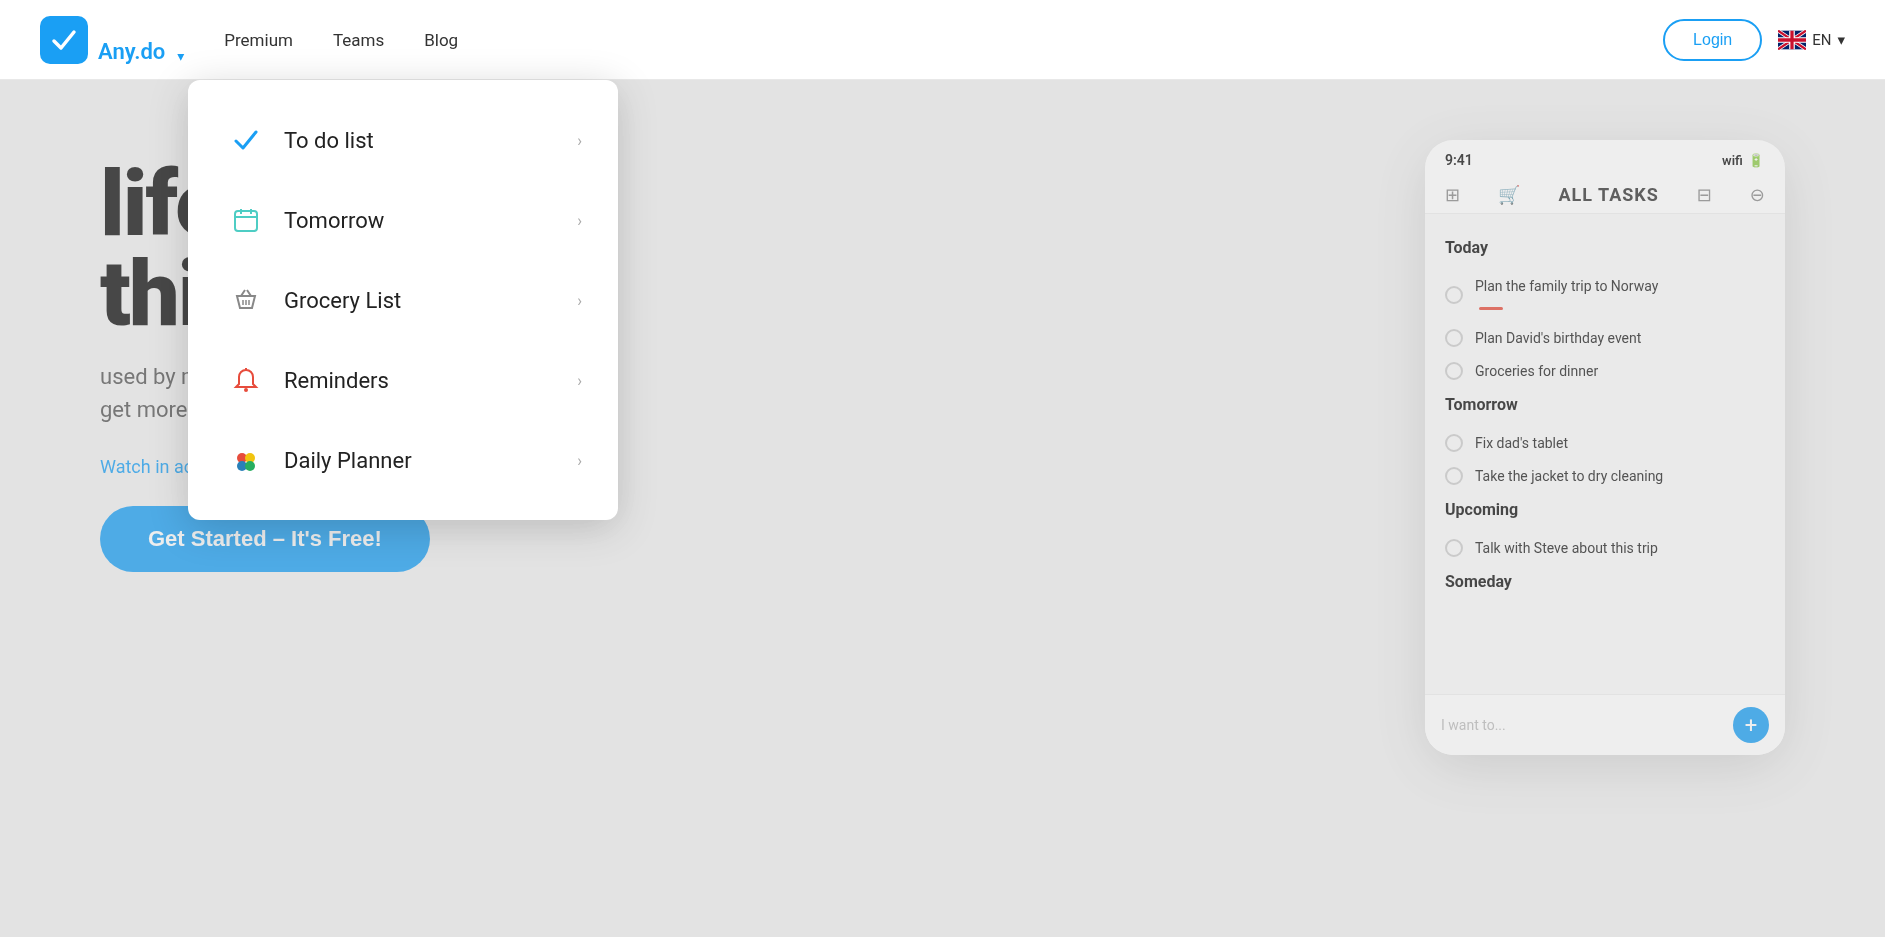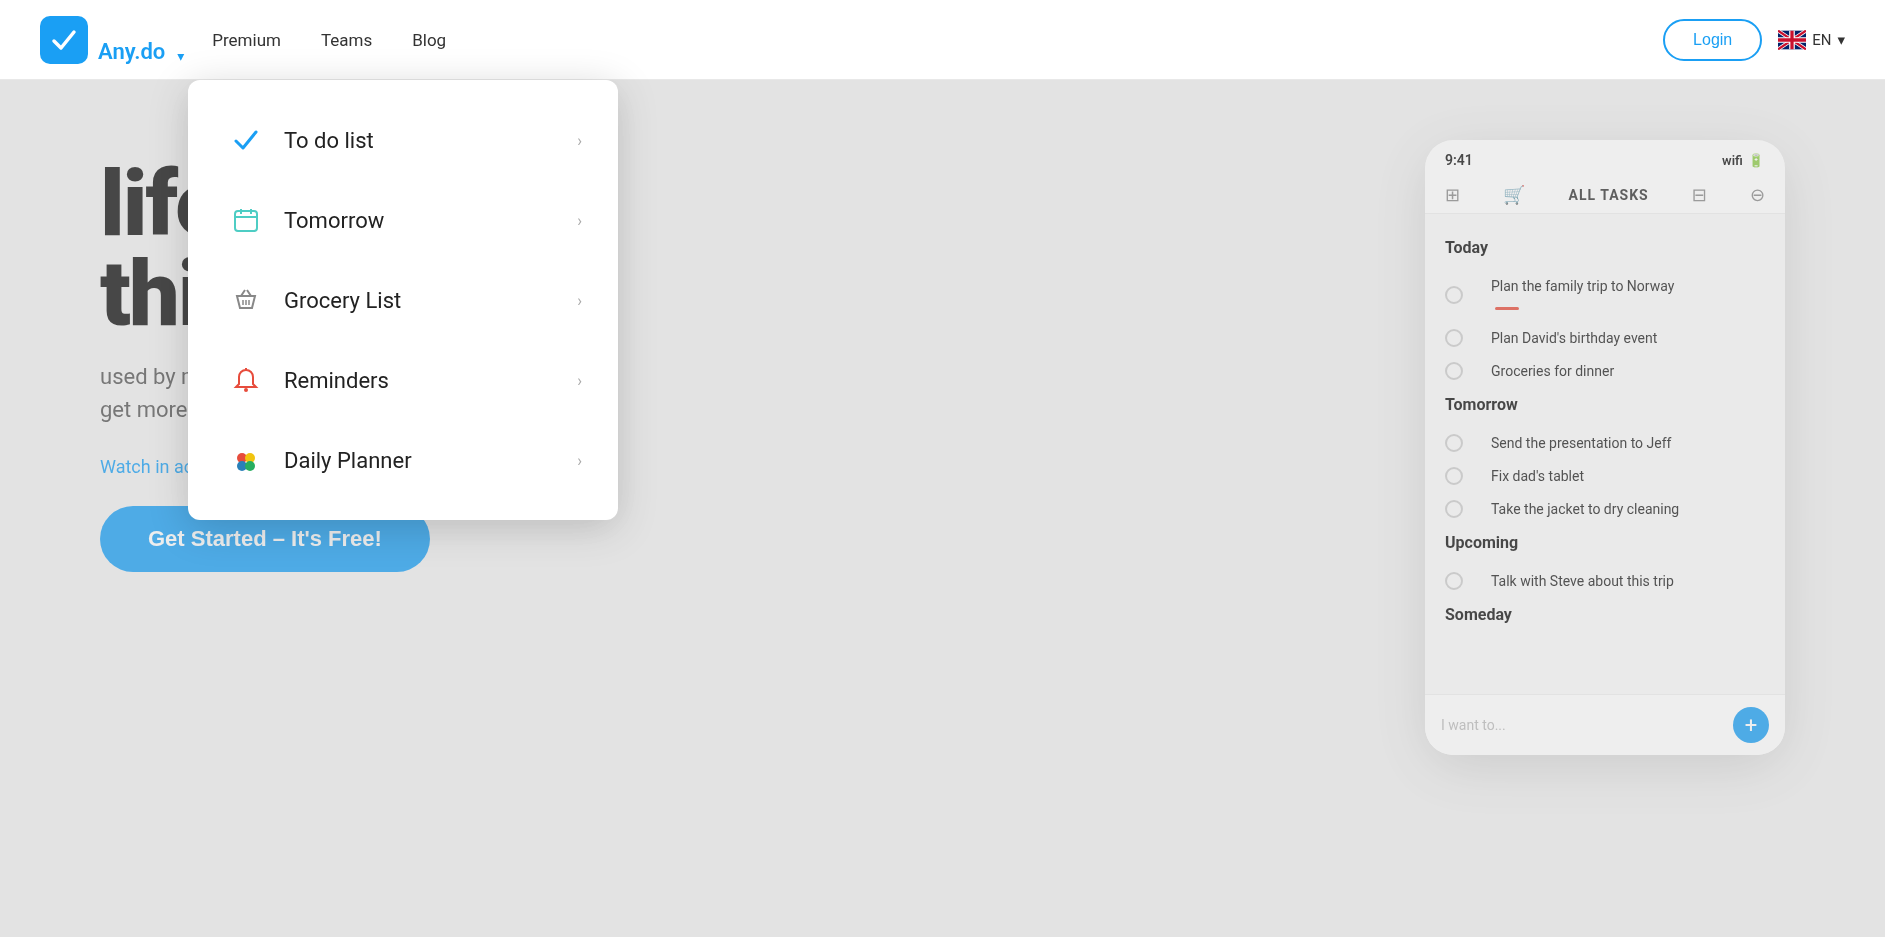--- a/index.html
+++ b/index.html
@@ -12,21 +12,21 @@
       padding: 0 40px; z-index: 100; border-bottom: 1px solid #e8e8e8;
     }
     .logo-wrap { display: flex; align-items: flex-end; gap: 10px; }
     .logo-icon {
       width: 48px; height: 48px; background: #1a9ff4; border-radius: 10px;
       display: flex; align-items: center; justify-content: center;
     }
     .logo-icon svg { width: 28px; height: 28px; }
     .logo-text { color: #1a9ff4; font-size: 22px; font-weight: 600; cursor: pointer; }
     .logo-caret { color: #1a9ff4; font-size: 14px; margin-left: 2px; }
-    .nav-links { display: flex; align-items: flex-end; gap: 40px; margin-left: 28px; }
+    .nav-links { display: flex; align-items: flex-end; gap: 40px; margin-left: 40px; }
     .nav-link { font-size: 17px; color: #333; cursor: pointer; text-decoration: none; }
     .nav-right { margin-left: auto; display: flex; align-items: center; gap: 16px; }
     .login-btn {
       border: 2px solid #1a9ff4; color: #1a9ff4; background: #fff;
       padding: 10px 28px; border-radius: 30px; font-size: 16px;
       cursor: pointer; font-weight: 500;
     }
     .lang-btn {
       display: flex; align-items: center; gap: 6px; cursor: pointer;
       font-size: 15px; color: #333;
@@ -80,24 +80,24 @@
     .phone-status {
       display: flex; align-items: center; justify-content: space-between;
       padding: 12px 20px 8px 20px; font-size: 14px; font-weight: 600; color: #111;
     }
     .phone-icons { display: flex; align-items: center; gap: 6px; font-size: 13px; }
     .phone-toolbar {
       display: flex; align-items: center; justify-content: space-between;
       padding: 8px 20px; border-bottom: 1px solid #eee;
     }
     .phone-toolbar-icon { font-size: 18px; color: #888; cursor: pointer; }
-    .phone-toolbar-title { font-size: 14px; font-weight: 700; color: #333; letter-spacing: 1px; }
+    .phone-toolbar-title { font-size: 18px; font-weight: 700; color: #333; letter-spacing: 1px; }
     .phone-content { padding: 16px 20px; background: #f9f9f9; min-height: 480px; }
     .task-section-title { font-size: 16px; font-weight: 700; color: #111; margin: 8px 0 12px 0; }
-    .task-item { display: flex; align-items: center; gap: 28px; padding: 7px 0; }
+    .task-item { display: flex; align-items: center; gap: 12px; padding: 7px 0; }
     .task-circle {
       width: 18px; height: 18px; border-radius: 50%;
       border: 2px solid #ccc; flex-shrink: 0;
     }
     .task-text { font-size: 14px; color: #222; }
     .task-tag { width: 24px; height: 3px; background: #e74c3c; border-radius: 2px; display: inline-block; margin-left: 4px; }
     .phone-footer {
       display: flex; align-items: center; padding: 12px 16px;
       background: #fff; border-top: 1px solid #eee;
     }
@@ -193,24 +193,20 @@
           <div class="task-circle"></div>
           <div><span class="task-text">Plan David's birthday event</span></div>
         </div>
         <div class="task-item">
           <div class="task-circle"></div>
           <div><span class="task-text">Groceries for dinner</span></div>
         </div>
         <div class="task-section-title">Tomorrow</div>
         <div class="task-item">
           <div class="task-circle"></div>
-          <div><span class="task-text">Send the presentation to Jeff</span></div>
-        </div>
-        <div class="task-item">
-          <div class="task-circle"></div>
           <div><span class="task-text">Fix dad's tablet</span></div>
         </div>
         <div class="task-item">
           <div class="task-circle"></div>
           <div><span class="task-text">Take the jacket to dry cleaning</span></div>
         </div>
         <div class="task-section-title">Upcoming</div>
         <div class="task-item">
           <div class="task-circle"></div>
           <div><span class="task-text">Talk with Steve about this trip</span></div>

